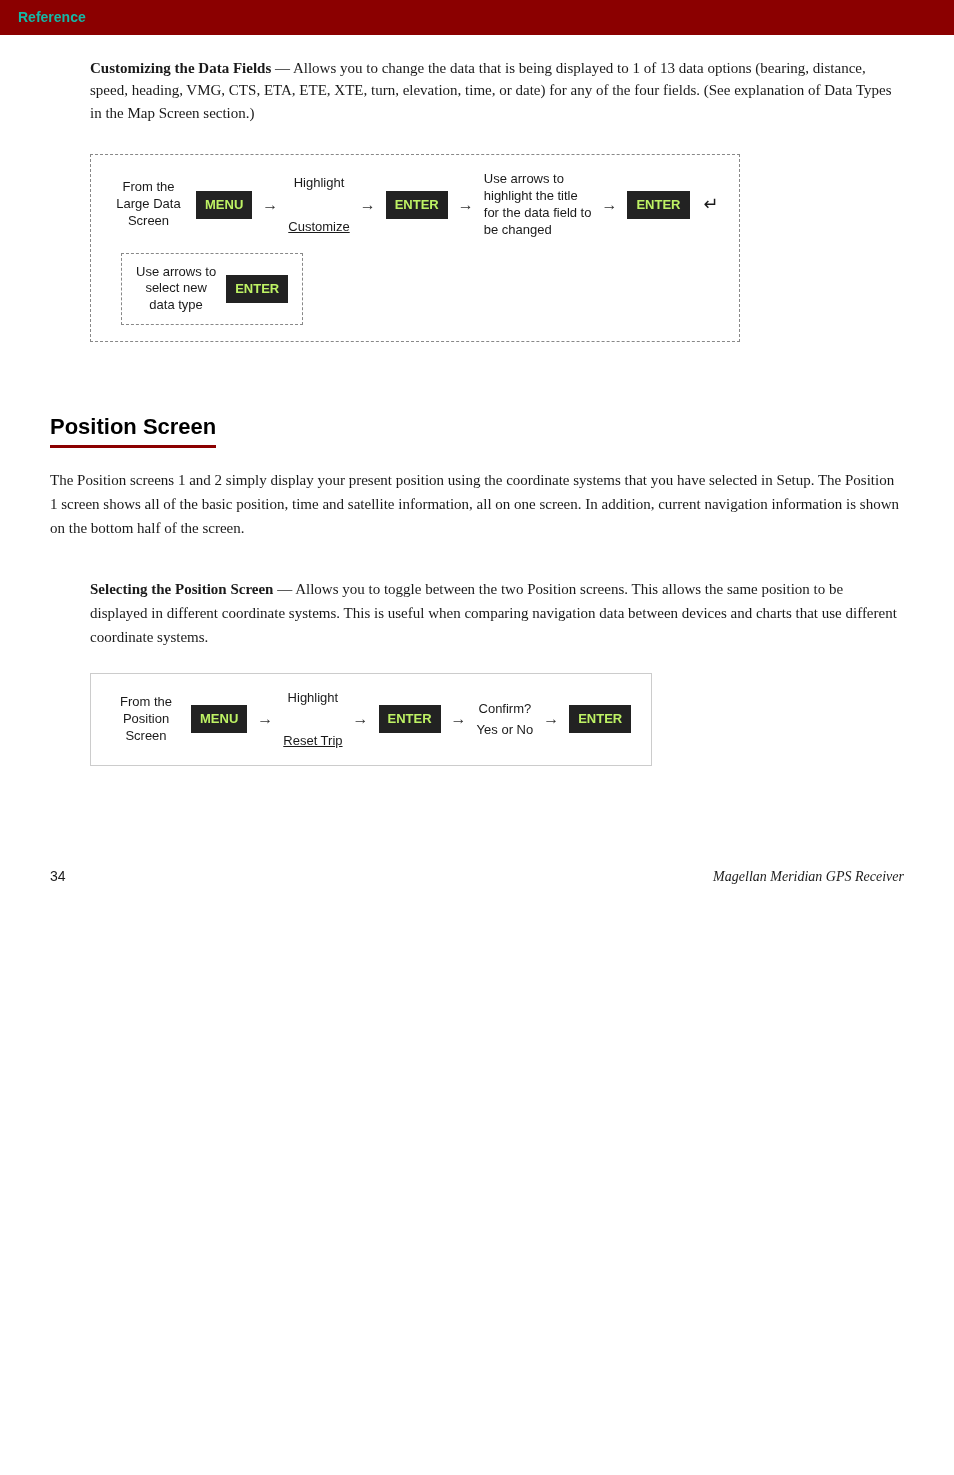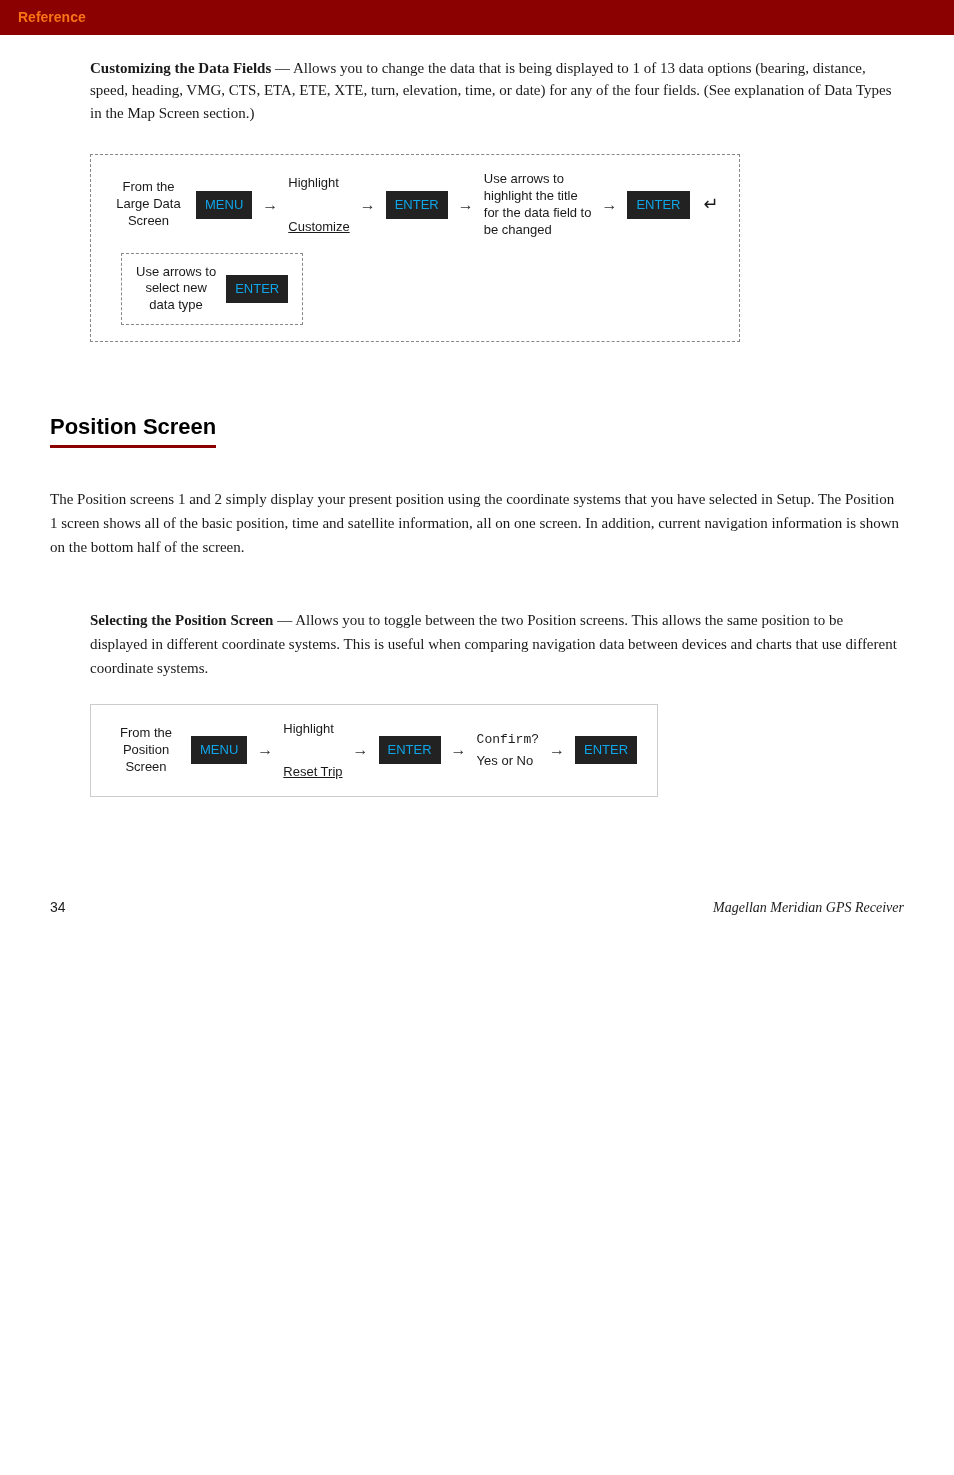--- a/index.html
+++ b/index.html
@@ -13,75 +13,74 @@
       line-height: 1.5;
     }
 
     
     .header-bar {
       background: #8B0000;
       padding: 6px 18px;
       margin-bottom: 22px;
     }
     .header-bar span {
-      color: #f97316;
+      color: #14b8a6;
       font-weight: bold;
       font-size: 14px;
       font-family: Arial, sans-serif;
     }
 
     .page-content {
       padding: 0 50px 40px 50px;
     }
 
     
     .section-indent {
       margin-left: 40px;
       margin-bottom: 14px;
-      margin-top: 12px;
     }
 
     .section-title-bold {
       font-weight: bold;
     }
 
     .flow-box {
       border: 1px solid #333;
       padding: 3px 8px;
       font-size: 13px;
       font-family: Arial, sans-serif;
       white-space: nowrap;
       margin-top: 22px;
     }
 
     .flow-box-dark {
       background: #222;
-      color: #0ea5e9;
+      color: #bef264;
       border: 1px solid #222;
       padding: 3px 8px;
       font-size: 13px;
       font-family: Arial, sans-serif;
-      font-weight: normal;
+      font-weight: bold;
       white-space: nowrap;
     }
 
     .flow-arrow {
       font-size: 16px;
       color: #333;
     }
 
     
     .position-screen-heading {
       font-family: Arial, sans-serif;
       font-weight: bold;
       font-size: 22px;
       color: #000;
       border-bottom: 3px solid #8B0000;
       display: inline-block;
-      margin: 28px 0 23px 0;
+      margin: 28px 0 4px 0;
       padding-bottom: 2px;
     }
 
     .body-text {
       margin-bottom: 14px;
       line-height: 1.6;
     }
 
     
     .italic { font-style: italic; }
@@ -142,21 +141,21 @@
       align-items: center;
       gap: 10px;
       margin-top: 14px;
       margin-left: 10px;
       position: relative;
     }
 
     .highlight-customize {
       display: flex;
       flex-direction: column;
-      align-items: flex-start;
+      align-items: center;
       gap: 2px;
     }
 
     .underline-text {
       text-decoration: underline;
     }
   </style>
 </head>
 <body>
 
@@ -257,21 +256,21 @@
       <span class="flow-box underline-text" style="font-size:13px; font-family:Arial,sans-serif; text-decoration:underline; border:none; padding:0;">Reset Trip</span>
     </div>
 
     <div class="flow-arrow">→</div>
 
     <div class="flow-box-dark">ENTER</div>
 
     <div class="flow-arrow">→</div>
 
     <div class="highlight-customize">
-      <span style="font-size:13px; font-family:Liberation Mono, monospace;">Confirm?</span>
+      <span style="font-size:13px; font-family:Liberation Sans, sans-serif;">Confirm?</span>
       <span style="font-size:13px; font-family:Arial,sans-serif; ">Yes or No</span>
     </div>
 
     <div class="flow-arrow">→</div>
 
     <div class="flow-box-dark">ENTER</div>
   </div>
 
 </div>
 

